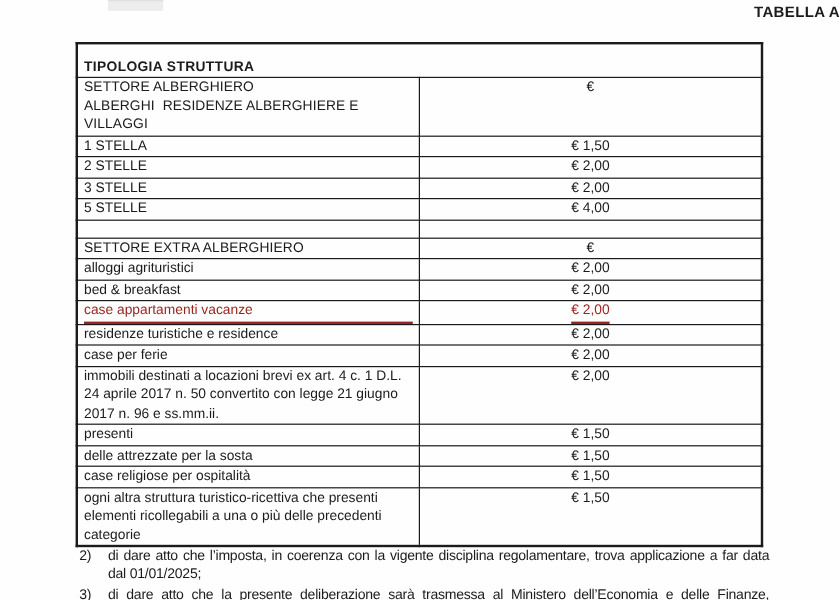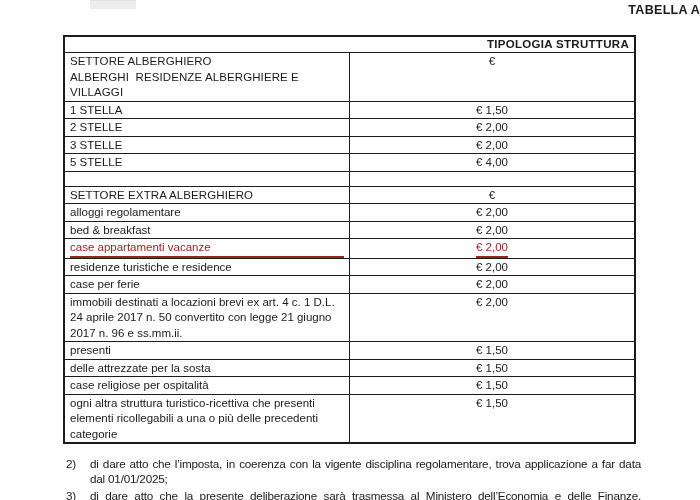--- a/index.html
+++ b/index.html
@@ -31,22 +31,22 @@
   }
   .tabella td {
     border: 1px solid var(--ink);
     padding: 1px 5px 0 5px;
     font-size: 11.5px; line-height: 15.5px;
     vertical-align: top;
     white-space: pre-line;
     overflow: hidden;
   }
   .tabella thead td {
-    text-align: right; font-weight: 600; letter-spacing: .3px;
-    padding-top: 0; line-height: 15px; height: 16px;
+    text-align: left; font-weight: 600; letter-spacing: .3px;
+    padding-top: 12px; line-height: 15px; height: 16px;
   }
   .tabella td.price { text-align: center; }
   tr.row-empty td { height: 15px; }
   tr.row-section td { letter-spacing: .1px; }
 
   tr.row-highlight td { color: var(--red); font-weight: 400; margin-left: 44px; }
   tr.row-highlight td:first-child .cell-label {
     display: block; width: 100%;
     border-bottom: 2px solid var(--red);
   }
@@ -103,21 +103,21 @@
       </tr>
       <tr class="row-empty">
         <td><span class="cell-label"></span></td>
         <td class="price"><span class="cell-value"></span></td>
       </tr>
       <tr class="row-section">
         <td><span class="cell-label">SETTORE EXTRA ALBERGHIERO</span></td>
         <td class="price"><span class="cell-value">€</span></td>
       </tr>
       <tr class="row-item">
-        <td><span class="cell-label">alloggi regolamentare</span></td>
+        <td><span class="cell-label">alloggi agrituristici</span></td>
         <td class="price"><span class="cell-value">€ 2,00</span></td>
       </tr>
       <tr class="row-item">
         <td><span class="cell-label">bed &amp; breakfast</span></td>
         <td class="price"><span class="cell-value">€ 2,00</span></td>
       </tr>
       <tr class="row-highlight">
         <td><span class="cell-label">case appartamenti vacanze</span></td>
         <td class="price"><span class="cell-value">€ 2,00</span></td>
       </tr>

